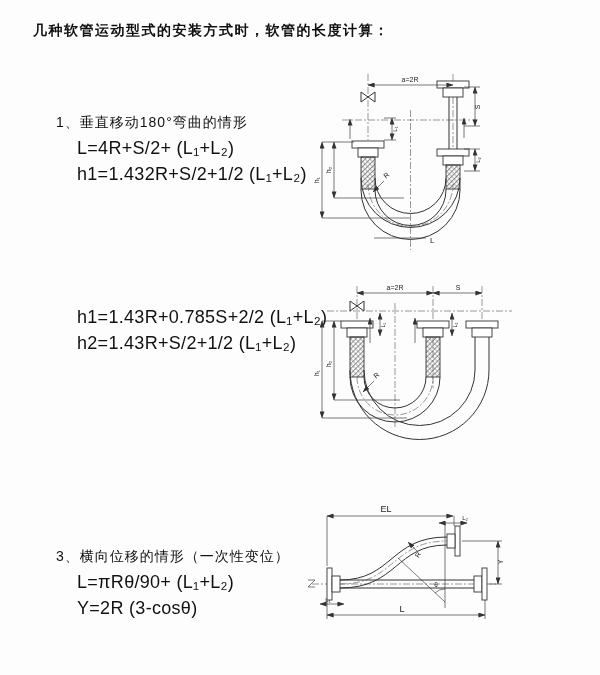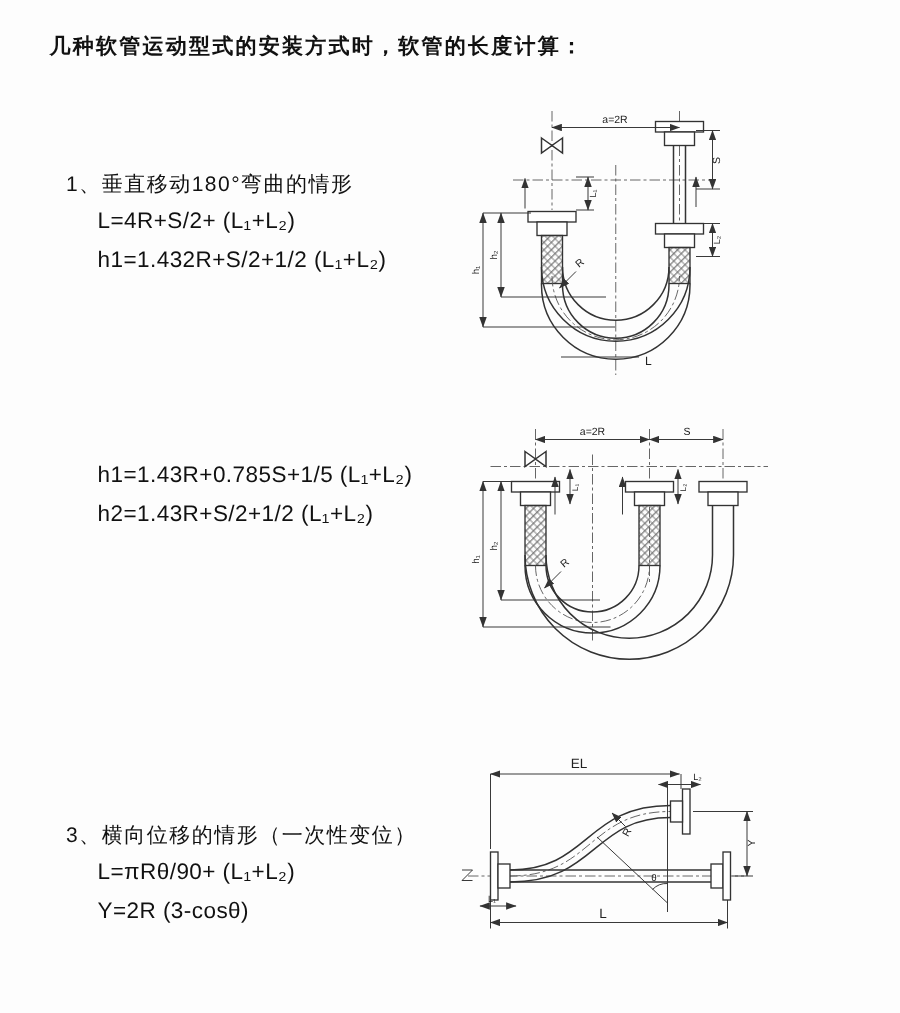--- a/index.html
+++ b/index.html
@@ -5,23 +5,23 @@
   html,body{margin:0;padding:0;}
   body{
     width:600px;height:675px;background:#fdfdfd;position:relative;overflow:hidden;
     font-family:"Liberation Sans","DejaVu Sans",sans-serif;color:#1a1a1a;
   }
   .page{position:absolute;inset:0;text-decoration:underline;}
   .doc-title{
     position:absolute;left:33px;top:22px;font-size:14px;font-weight:bold;
     letter-spacing:1.5px;color:#111;white-space:nowrap;
   }
-  .section{position:absolute;left:44px;white-space:nowrap;}
+  .section{position:absolute;left:56px;white-space:nowrap;}
   .section .heading{font-size:14px;height:26px;line-height:26px;letter-spacing:1px;color:#111;}
-  .section .formula{font-size:15px;height:26px;line-height:26px;margin-left:21px;letter-spacing:.3px;color:#111;}
+  .section .formula{font-size:18px;height:26px;line-height:26px;margin-left:21px;letter-spacing:.3px;color:#111;}
   #sec1{top:109px;} #sec2{top:304px;} #sec3{top:519px;margin-top:24px;}
   .diag{position:absolute;}
   #d1{left:314px;top:66px;} #d2{left:312px;top:278px;} #d3{left:298px;top:496px;}
   svg{display:block;}
   svg text{font-family:"Liberation Sans","DejaVu Sans",sans-serif;fill:#222;}
   .ol{fill:none;stroke:#333;stroke-width:1;}
   .fit{fill:#fff;stroke:#333;stroke-width:0.9;}
   .dim{fill:none;stroke:#333;stroke-width:0.65;}
   .cl{fill:none;stroke:#555;stroke-width:0.6;stroke-dasharray:7 2 2 2;}
   .hose{fill:url(#hatch);stroke:#333;stroke-width:0.9;}
@@ -33,21 +33,21 @@
 
   <div class="doc-title">几种软管运动型式的安装方式时，软管的长度计算：</div>
 
   <div class="section" id="sec1">
     <div class="heading">1、垂直移动180°弯曲的情形</div>
     <div class="formula">L=4R+S/2+ (L₁+L₂)</div>
     <div class="formula">h1=1.432R+S/2+1/2 (L₁+L₂)</div>
   </div>
 
   <div class="section" id="sec2">
-    <div class="formula">h1=1.43R+0.785S+1/5 (L₁+L₂)</div>
+    <div class="formula">h1=1.43R+0.785S+2/2 (L₁+L₂)</div>
     <div class="formula">h2=1.43R+S/2+1/2 (L₁+L₂)</div>
   </div>
 
   <div class="section" id="sec3">
     <div class="heading">3、横向位移的情形（一次性变位）</div>
     <div class="formula">L=πRθ/90+ (L₁+L₂)</div>
     <div class="formula">Y=2R (3-cosθ)</div>
   </div>
 
   <svg id="d1" class="diag" width="225" height="190" viewBox="0 0 225 190">

